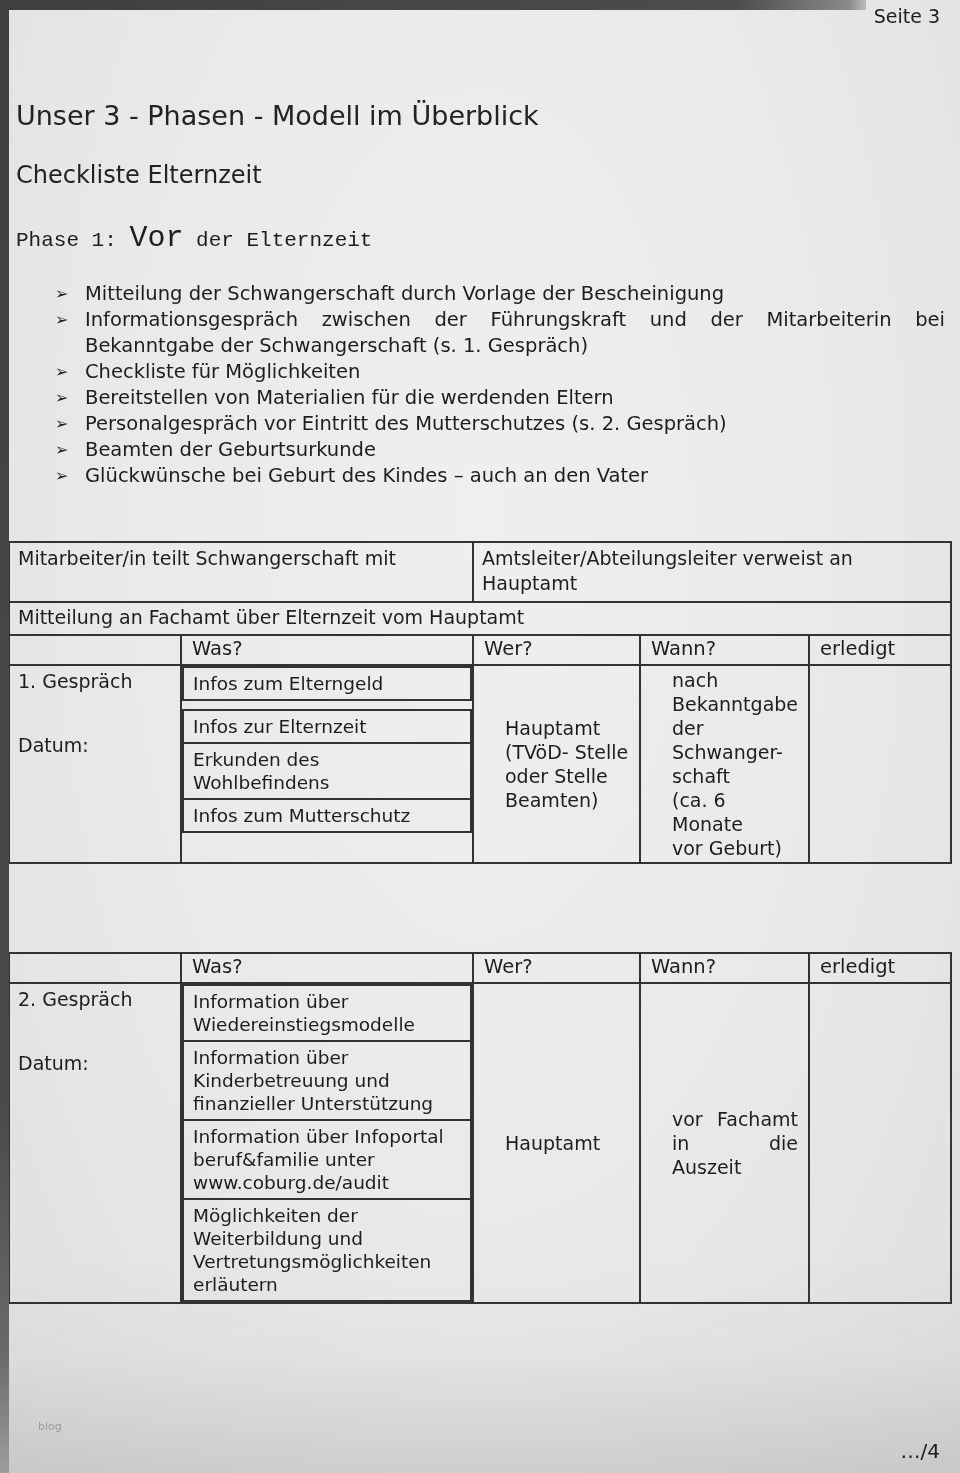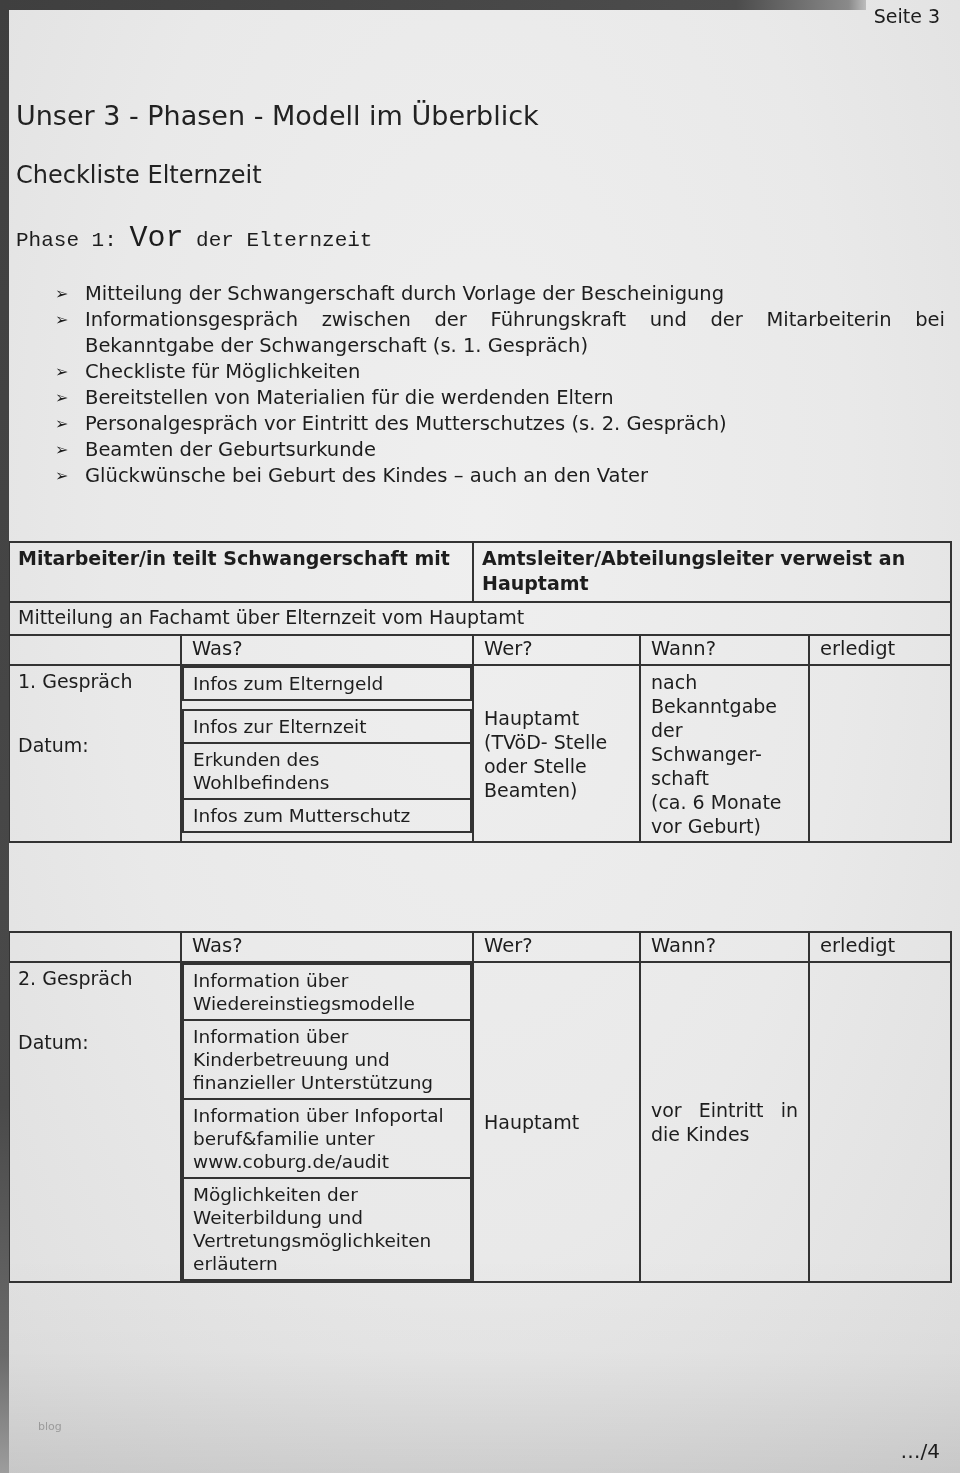--- a/index.html
+++ b/index.html
@@ -79,21 +79,21 @@
 
   
   :root { --line: #333; }
   .tbl-wrap { margin: 52px 8px 0 8px; width: 944px; box-sizing: border-box; }
 
   .intro {
     border: 2px solid var(--line);
     border-bottom: none;
     font-size: 19px;
   }
-  .intro-row1 { display: grid; grid-template-columns: 462px 1fr; font-weight: bold; }
+  .intro-row1 { display: grid; grid-template-columns: 462px 1fr; }
   .intro-row1 .cell { padding: 3px 8px 5px 8px; line-height: 25px; }
   .intro-row1 .cell.right { border-left: 2px solid var(--line); }
   .intro-row2 { border-top: 2px solid var(--line); }
   .intro-row2 .cell { padding: 2px 8px 4px 8px; line-height: 25px; }
 
   .grid5 { display: grid; grid-template-columns: 170px 292px 167px 169px 1fr; }
   .thead {
     border: 2px solid var(--line);
     font-size: 19.5px;
   }
@@ -120,21 +120,21 @@
     box-sizing: border-box;
     padding: 4px 9px;
     font-size: 18.5px;
     line-height: 23px;
     white-space: pre-line;
   }
   .was-box + .was-box { margin-top: -2px; }
   .was-gap { height: 8px; }
   .was-gap + .was-box { margin-top: 0; }
 
-  .col-mid { display: flex; align-items: center; }
+  .col-mid { display: flex; align-items: center; padding-left: 21px; }
   .wer, .wann {
     padding: 2px 10px;
     font-size: 19px;
     line-height: 24px;
     white-space: pre-line;
   }
   .t2 { margin-top: 88px; }
   .t2 .wann { text-align: justify; }
 
   .footer-pagination {
@@ -251,21 +251,21 @@
 www.coburg.de/audit</div>
           <div class="was-box">Möglichkeiten der
 Weiterbildung und
 Vertretungsmöglichkeiten
 erläutern</div>
         </div>
         <div class="col col-mid">
           <div class="wer">Hauptamt</div>
         </div>
         <div class="col col-mid">
-          <div class="wann">vor Eintritt in die Kindes</div>
+          <div class="wann">vor Fachamt in die Auszeit</div>
         </div>
         <div class="col"></div>
       </div>
     </div>
 
   </div>
 
   <div class="corner-mark">blog</div>
   <div class="footer-pagination">…/4</div>
 </div>

